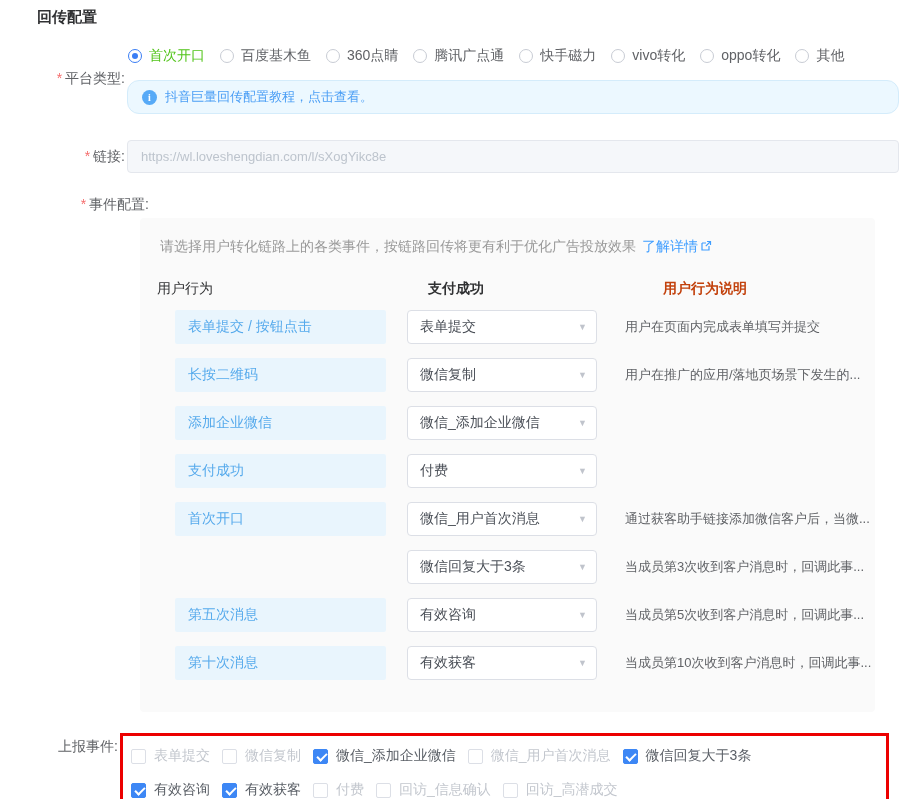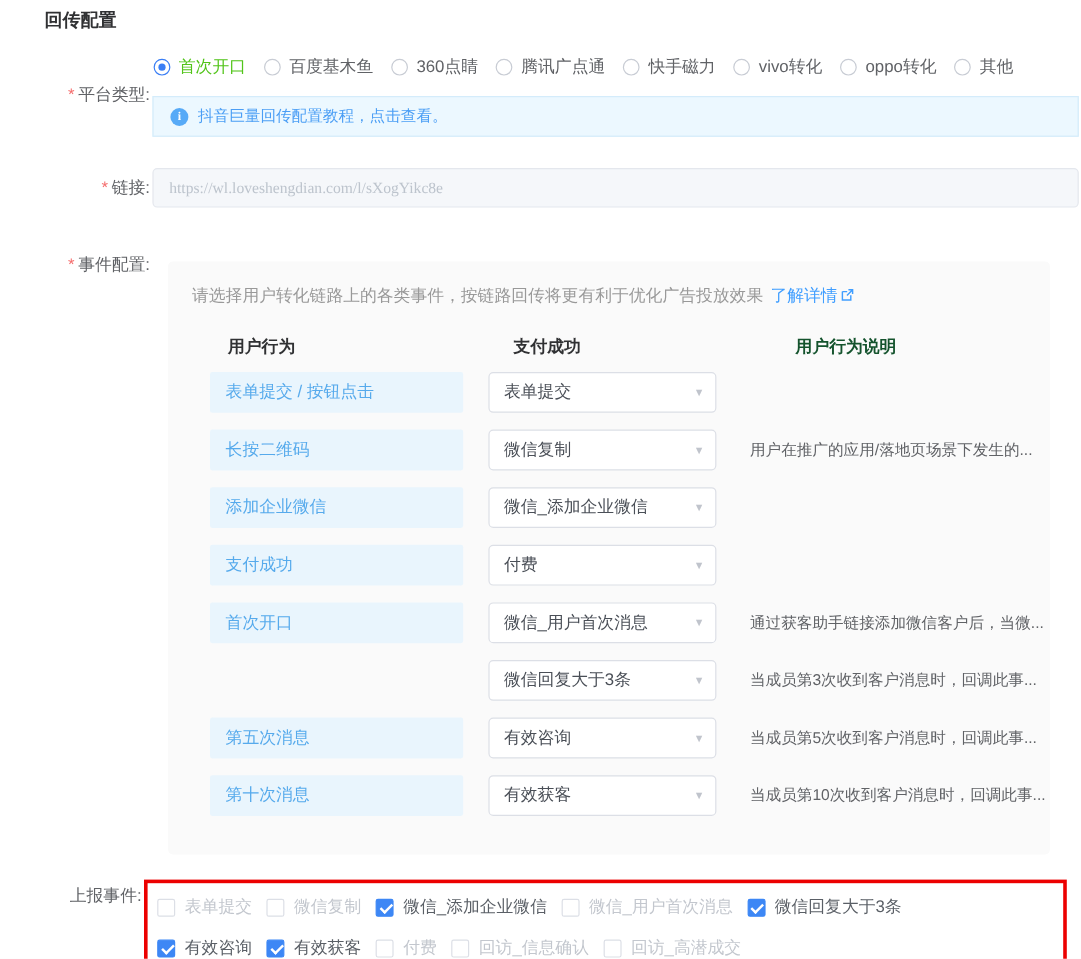--- a/index.html
+++ b/index.html
@@ -24,40 +24,40 @@
   .r-circle { width:14px; height:14px; border:1px solid #c8ccd4; border-radius:50%;
               background:#fff; display:flex; align-items:center; justify-content:center; flex:0 0 auto; }
   .r-dot { width:6px; height:6px; border-radius:50%; background:transparent; }
   .radio.on .r-circle { border-color:#3a7ef5; }
   .radio.on .r-dot { background:#3a7ef5; }
   .r-label { color:#606266; }
   .radio.on .r-label { color:#52c41a; }
 
   
   #notice-banner { left:127px; top:80px; width:772px; height:34px; background:#ecf8ff;
-    border:1px solid #d4ecfb; border-radius:0; display:flex; align-items:center;
+    border:1px solid #d4ecfb; border-radius:12px; display:flex; align-items:center;
     padding:0 14px; color:#4b9ef5; font-size:13px; gap:8px; }
   .info-icon { width:15px; height:15px; border-radius:50%; background:#57aaf7; color:#fff;
     font-size:10px; font-weight:bold; display:flex; align-items:center; justify-content:center;
     font-family:"Liberation Serif","DejaVu Serif",serif; flex:0 0 auto; }
   .info-icon::after { content:"i"; }
 
   
   #link-input { left:127px; top:140px; width:772px; height:33px; background:#f5f7fa;
     border:1px solid #e4e7ed; border-radius:4px; color:#bdc4cd; font-size:13px;
-    padding:0 13px; outline:none; font-family:Liberation Serif, serif; }
+    padding:0 13px; outline:none; font-family:Liberation Sans, sans-serif; }
 
   
   #event-panel { left:140px; top:218px; width:735px; height:494px; background:#fafafa; border-radius:4px; }
   #event-intro { left:20px; top:20px; color:#999; font-size:14px; white-space:nowrap; }
   #event-intro a { color:#409eff; text-decoration:none; margin-left:6px; }
   .ext-ico { display:inline-block; vertical-align:-1px; margin-left:2px; }
-  #col-behavior { left:50px;  top:62px; font-weight:bold; color:#303133; }
+  #col-behavior { left:17px;  top:62px; font-weight:normal; color:#303133; }
   #col-event    { left:288px; top:62px; font-weight:bold; color:#303133; }
-  #col-desc     { left:523px; top:62px; font-weight:bold; color:#14532d; }
+  #col-desc     { left:523px; top:62px; font-weight:bold; color:#c2410c; }
   #event-rows { left:0; top:92px; width:735px; display:flex; flex-direction:column; gap:14px; }
   .ev-row { height:34px; position:relative; }
   .chip { position:absolute; left:35px; top:0; width:211px; height:34px; background:#e9f5fd;
     border-radius:2px; display:flex; align-items:center; padding:0 13px; color:#56aaec; font-size:14px; }
   .select { position:absolute; left:267px; top:0; width:190px; height:34px; background:#fff;
     border:1px solid #dcdfe6; border-radius:4px; display:flex; align-items:center;
     padding:0 26px 0 12px; color:#4a4f57; font-size:14px; cursor:pointer; }
   .caret { position:absolute; right:9px; top:50%; transform:translateY(-50%);
     color:#c0c4cc; font-size:9px; }
   .caret::before { content:"▼"; }
@@ -148,21 +148,21 @@
 <div class="abs" id="notice-banner">
   <span class="info-icon"></span>
   <span>抖音巨量回传配置教程，点击查看。</span>
 </div>
 
 <div class="abs form-label" style="top:148px;">
   <span class="req">*</span><span>链接:</span>
 </div>
 <input class="abs" id="link-input" type="text" readonly="" value="https://wl.loveshengdian.com/l/sXogYikc8e" style="">
 
-<div class="abs form-label" style="top:212px;">
+<div class="abs form-label" style="top:196px;margin-left:24px;">
   <span class="req">*</span><span>事件配置:</span>
 </div>
 <div class="abs" id="event-panel">
   <div class="abs" id="event-intro">
     <span>请选择用户转化链路上的各类事件，按链路回传将更有利于优化广告投放效果</span><a href="#"><span>了解详情</span><svg class="ext-ico" width="12" height="12" viewBox="0 0 12 12">
           <path d="M2 3 h4 M2 3 v7 h7 v-4" fill="none" stroke="#409eff" stroke-width="1.2"></path>
           <path d="M7 1.5 h3.5 v3.5 M10.5 1.5 L5.8 6.2" fill="none" stroke="#409eff" stroke-width="1.2"></path>
         </svg></a>
   </div>
   <div class="abs" id="col-behavior">用户行为</div>
@@ -171,20 +171,21 @@
   <div class="abs" id="event-rows">
 
       <div class="ev-row">
         <div class="chip">
           <span>表单提交 / 按钮点击</span>
         </div>
         <div class="select">
           <span>表单提交</span>
           <span class="caret"></span>
         </div>
+        <div class="desc">用户在页面内完成表单填写并提交</div>
       </div>
 
       <div class="ev-row">
         <div class="chip">
           <span>长按二维码</span>
         </div>
         <div class="select">
           <span>微信复制</span>
           <span class="caret"></span>
         </div>

